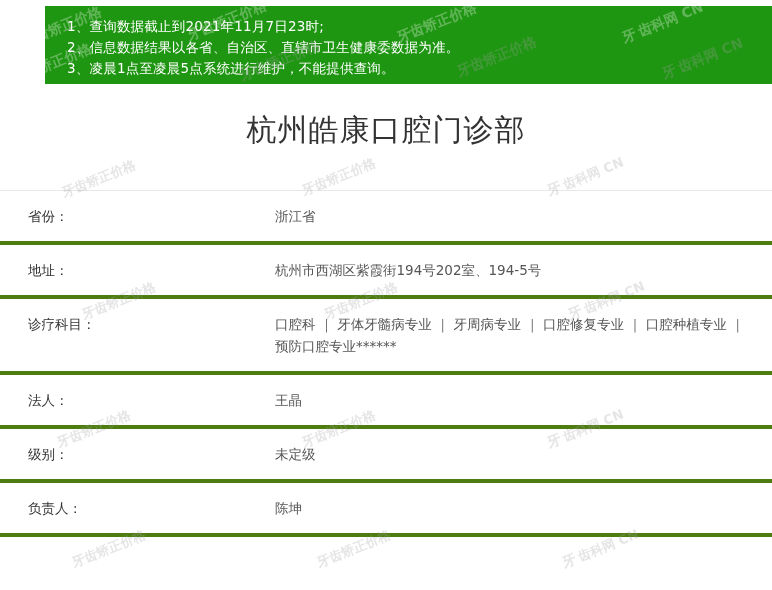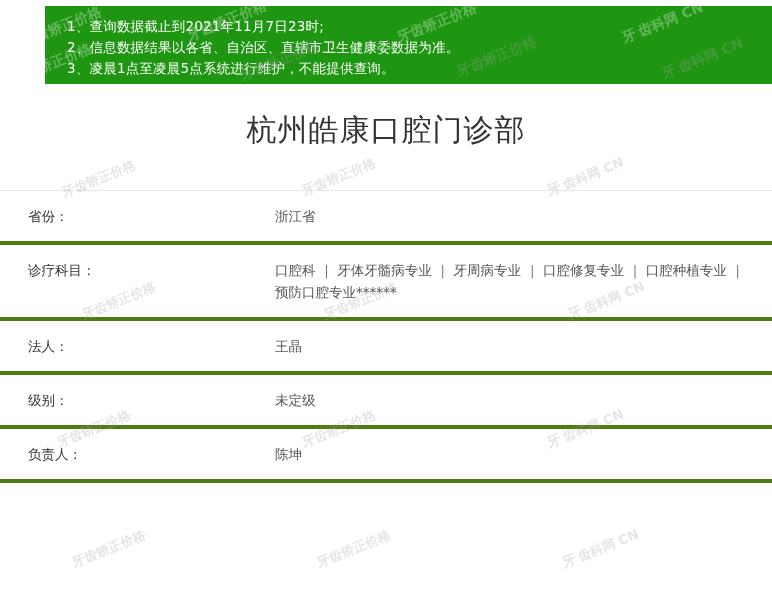--- a/index.html
+++ b/index.html
@@ -113,20 +113,24 @@
 
   <div class="title">杭州皓康口腔门诊部</div>
 
   <table class="info-table">
     <tbody>
       <tr>
         <td class="label">省份：</td>
         <td class="value">浙江省</td>
       </tr>
       <tr>
+        <td class="label">地址：</td>
+        <td class="value">杭州市西湖区紫霞街194号202室、194-5号</td>
+      </tr>
+      <tr>
         <td class="label">诊疗科目：</td>
         <td class="value">口腔科 ｜ 牙体牙髓病专业 ｜ 牙周病专业 ｜ 口腔修复专业 ｜ 口腔种植专业 ｜ 预防口腔专业******</td>
       </tr>
       <tr>
         <td class="label">法人：</td>
         <td class="value">王晶</td>
       </tr>
       <tr>
         <td class="label">级别：</td>
         <td class="value">未定级</td>

